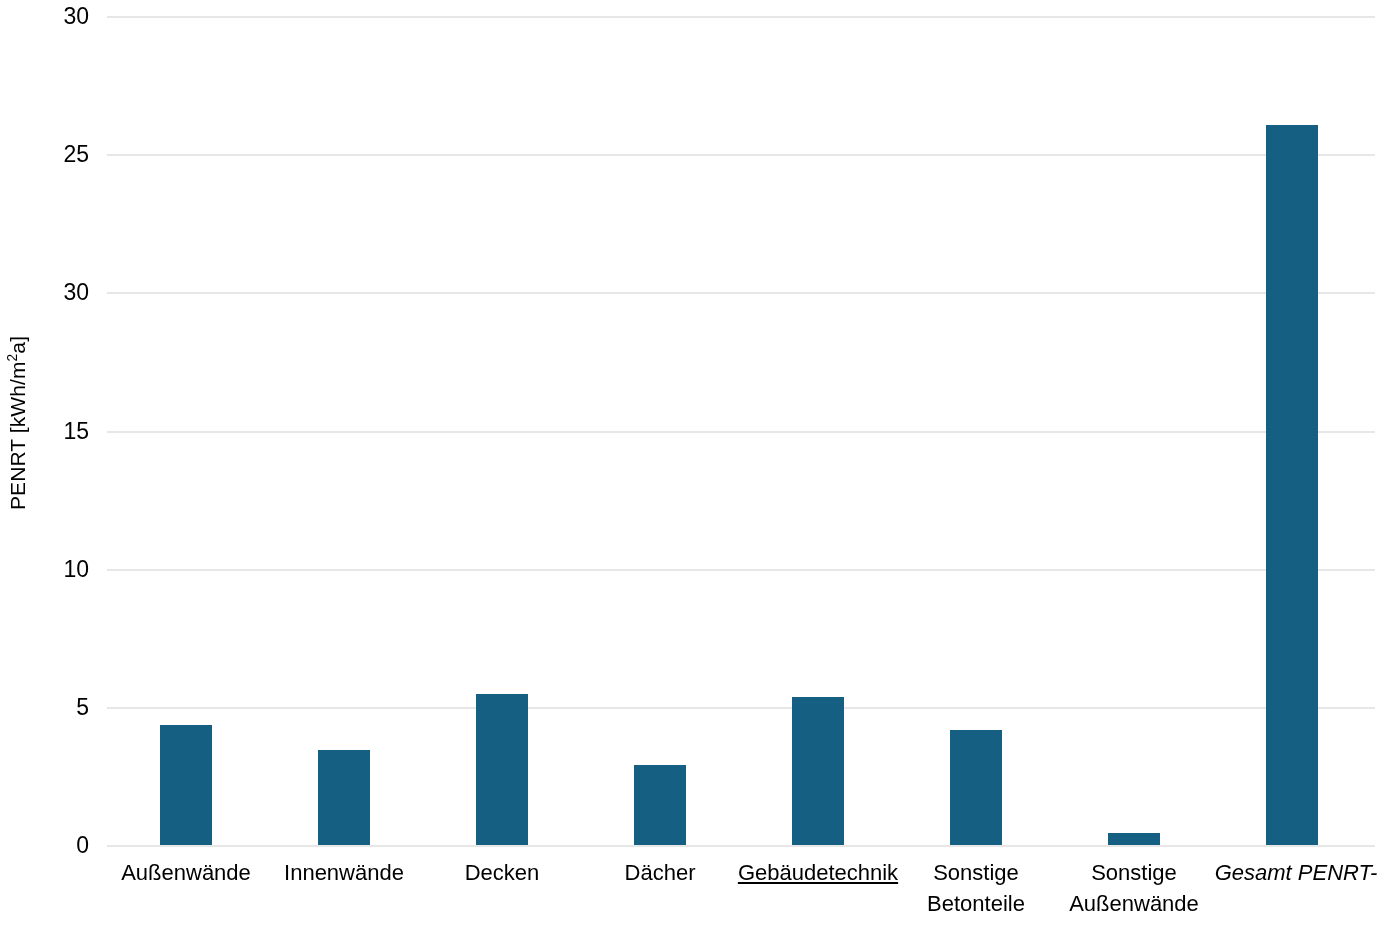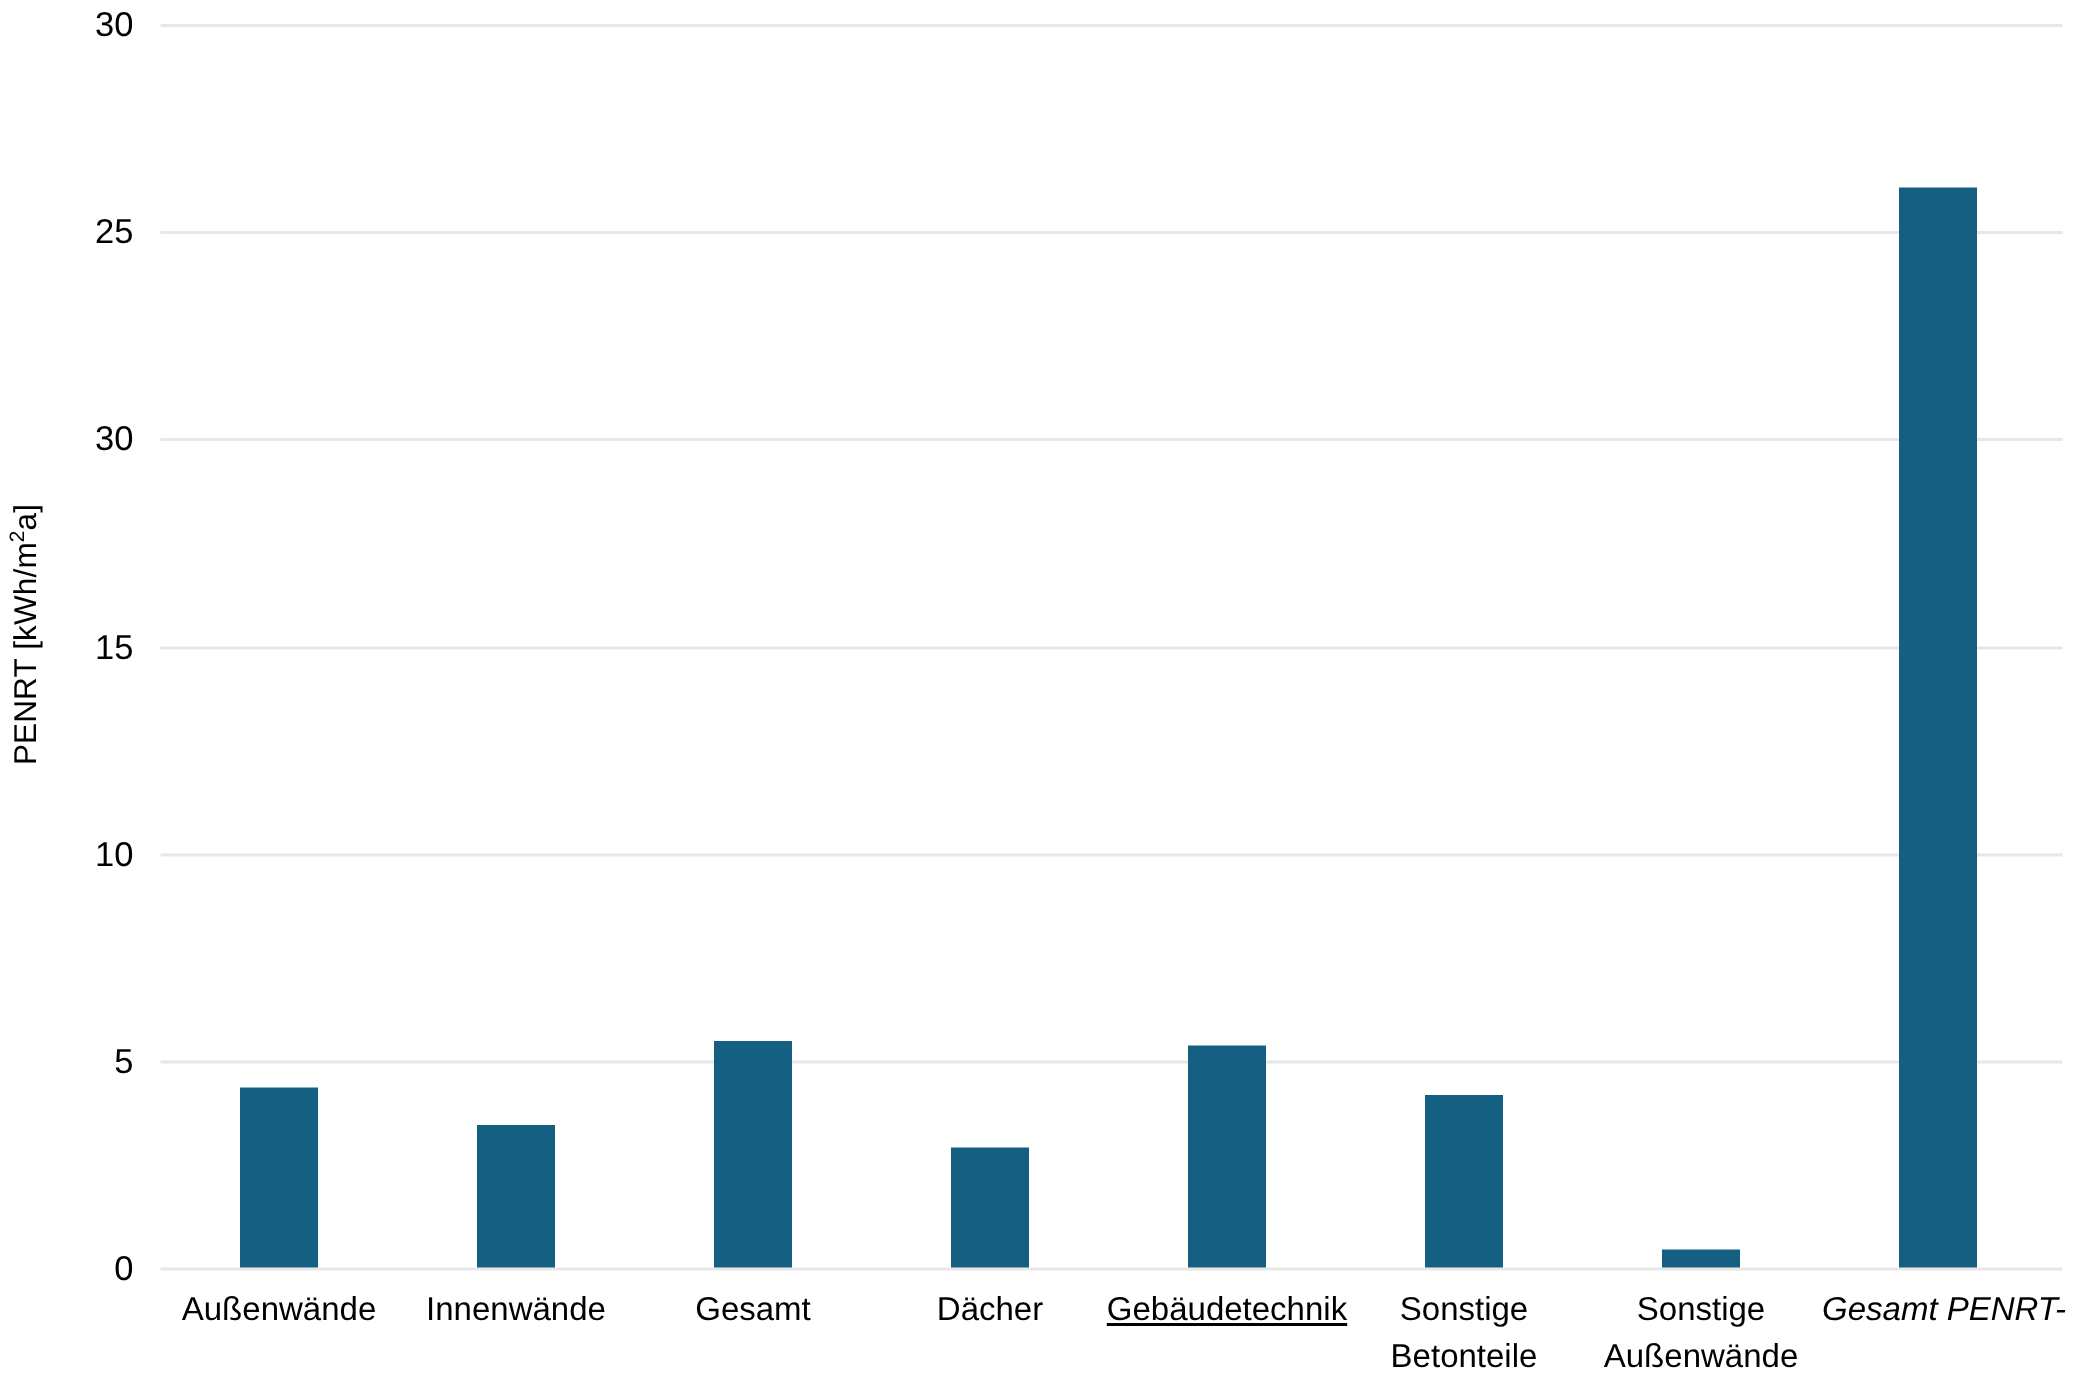--- a/index.html
+++ b/index.html
@@ -174,21 +174,21 @@
     </div>
 
   <div id="x-labels">
       <div class="x-label" style="left: 101px;">
         <span class="l2">Außenwände</span>
       </div>
       <div class="x-label" style="left: 259px;">
         <span class="l2">Innenwände</span>
       </div>
       <div class="x-label" style="left: 417px;">
-        <span class="l2">Gesamt</span>
+        <span class="l2">Decken</span>
       </div>
       <div class="x-label" style="left: 575px;">
         <span class="l2">Dächer</span>
       </div>
       <div class="x-label" style="left: 733px; text-decoration: underline;">
         <span class="l2">Gebäudetechnik</span>
       </div>
       <div class="x-label" style="left: 891px;">
         <span class="l2">Sonstige</span>
         <span class="l2">Betonteile</span>

